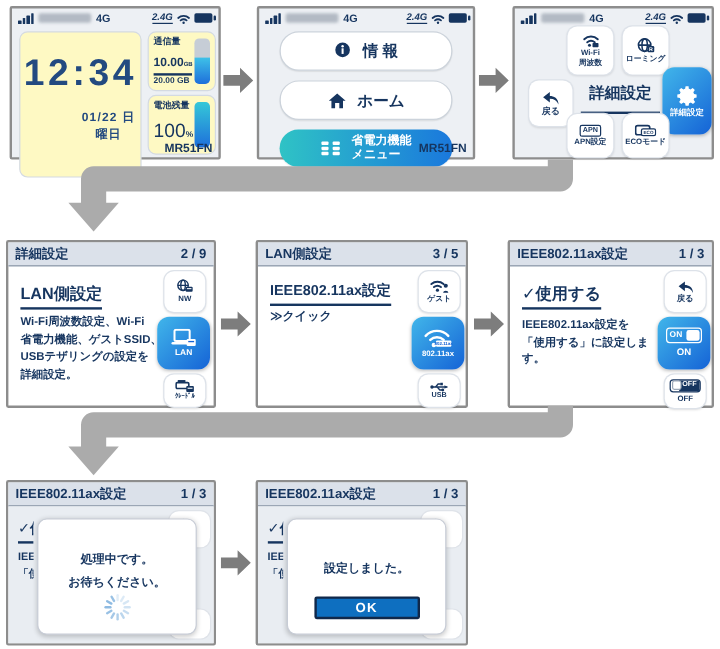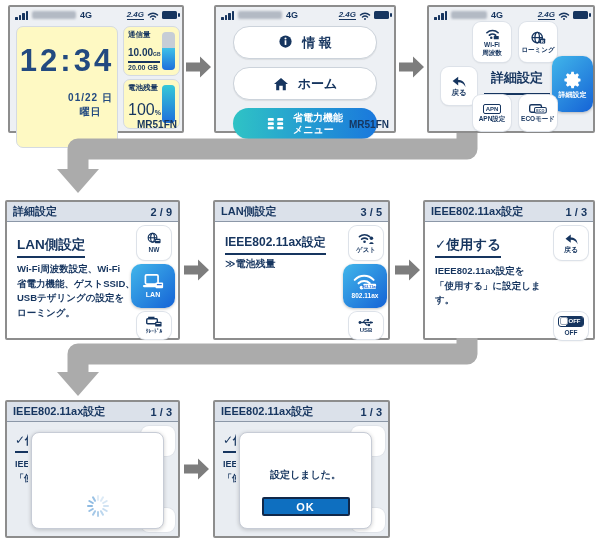--- a/index.html
+++ b/index.html
@@ -244,21 +244,21 @@
   <div class="screen" style="left:5px;top:200px;width:175px;height:140px;">
     <div class="hdr">
         <span>詳細設定</span>
         <span>2 / 9</span>
       </div>
     <div class="heading" style="left:10px;top:34px;font-size:13.5px;">LAN側設定</div>
     <div class="body-text" style="left:10px;top:60px;width:118px;">
       <span>Wi-Fi周波数設定、Wi-Fi</span><br>
       <span>省電力機能、ゲストSSID、</span><br>
       <span>USBテザリングの設定を</span><br>
-      <span>ローミング。</span>
+      <span>詳細設定。</span>
     </div>
     <div class="tile" style="left:130px;top:24px;width:34px;height:34px;">
       <svg width="16" height="13" viewBox="0 0 22 17">
           <g fill="none" stroke="#16355f" stroke-width="1.6">
             <circle cx="9" cy="7.5" r="6"></circle>
             <ellipse cx="9" cy="7.5" rx="2.6" ry="6"></ellipse>
             <line x1="3" y1="7.5" x2="15" y2="7.5"></line>
           </g>
           <rect x="12" y="9" width="8" height="6" rx="1.2" fill="#16355f"></rect>
           <rect x="13.4" y="10.7" width="5.2" height="1.2" fill="#fff"></rect>
@@ -284,21 +284,21 @@
       <span class="lbl" style="font-size:5.5px;">ｸﾚｰﾄﾞﾙ</span>
     </div>
   </div>
 
   <div class="screen" style="left:213px;top:200px;width:177px;height:140px;">
     <div class="hdr">
         <span>LAN側設定</span>
         <span>3 / 5</span>
       </div>
     <div class="heading" style="left:10px;top:32px;font-size:12px;">IEEE802.11ax設定</div>
-    <div style="position:absolute;left:10px;top:55px;font-size:10px;font-weight:bold;color:#16355f;">≫電池残量</div>
+    <div style="position:absolute;left:10px;top:55px;font-size:10px;font-weight:bold;color:#16355f;">≫クイック</div>
     <div class="tile" style="left:134px;top:24px;width:34px;height:34px;">
       <svg width="16" height="13" viewBox="0 0 22 17">
           <g fill="none" stroke="#16355f" stroke-width="2.2" stroke-linecap="round">
             <path d="M2 6 A11 11 0 0 1 16 6"></path>
             <path d="M5 9.5 A6.5 6.5 0 0 1 13 9.5"></path>
           </g>
           <circle cx="9" cy="13" r="1.8" fill="#16355f"></circle>
           <circle cx="18.5" cy="8" r="2.4" fill="#16355f"></circle>
           <path d="M15.5 16 C15.5 12.8 21.5 12.8 21.5 16 Z" fill="#16355f"></path>
         </svg>
@@ -339,20 +339,27 @@
     <div class="body-text" style="left:10px;top:62px;width:116px;">
       <span>IEEE802.11ax設定を</span><br>
       <span>「使用する」に設定します。</span>
     </div>
     <div class="tile" style="left:129px;top:24px;width:34px;height:34px;">
       <svg width="15" height="12" viewBox="0 0 20 16">
           <path d="M18 15 C18 8 13 6 9 6 V2 L2 7.5 L9 13 V9 C13.5 9 16.5 11 18 15 Z" fill="#16355f"></path>
         </svg>
       <span class="lbl" style="font-size:7px;">戻る</span>
     </div>
+    <div class="tile tile-blue" style="left:123px;top:62px;width:44px;height:44px;border-radius:10px;gap:4px;">
+      <span class="tg">
+          <span class="tg-txt">ON</span>
+          <span class="knob" style="right:1px;"></span>
+        </span>
+      <span class="lbl" style="font-size:8px;">ON</span>
+    </div>
     <div class="tile" style="left:129px;top:110px;width:34px;height:28px;gap:2px;">
       <span class="tg tg-off" style="width:26px;height:11px;">
           <span class="seg">OFF</span>
           <span class="knob" style="width:8px;height:8px;"></span>
         </span>
       <span class="lbl" style="font-size:6.5px;">OFF</span>
     </div>
   </div>
 
   <div class="screen" style="left:5px;top:400px;width:175px;height:138px;">
@@ -364,20 +371,24 @@
       <div class="frag">
         <div style="font-size:12px;font-weight:bold;color:#16355f;border-bottom:2px solid #16355f;padding-bottom:2px;white-space:nowrap;">✓使用する</div>
         <div style="font-size:9px;font-weight:bold;color:#16355f;line-height:1.6;margin-top:4px;white-space:nowrap;"><span>IEEE802.11ax設定を</span><br><span>「使用する」に設定します。</span></div>
       </div>
       <div style="position:absolute;right:3px;top:4px;width:34px;height:30px;background:#fff;border-radius:8px;box-shadow:0 0 0 1px #dfe3e9;"><svg width="13" height="10" viewBox="0 0 20 16" style="margin:5px 0 0 6px;">
             <path d="M18 15 C18 8 13 6 9 6 V2 L2 7.5 L9 13 V9 C13.5 9 16.5 11 18 15 Z" fill="#16355f"></path>
           </svg></div>
       <div style="position:absolute;right:3px;bottom:4px;width:34px;height:24px;background:#fff;border-radius:8px;box-shadow:0 0 0 1px #dfe3e9;"></div>
     </div>
     <div class="modal" style="left:24px;top:30px;right:14px;bottom:7px;">
+      <div class="modal-text" style="position:absolute;left:0;right:0;top:24px;">
+        <span>処理中です。</span><br>
+        <span>お待ちください。</span>
+      </div>
       <svg width="24" height="24" viewBox="0 0 24 24" style="position:absolute;left:50%;bottom:10px;transform:translateX(-50%);">
         <g stroke="#8fbbe2" stroke-width="2" stroke-linecap="round">
           <line x1="12" y1="2" x2="12" y2="6" opacity="0.25"></line>
           <line x1="17" y1="3.3" x2="15" y2="6.8" opacity="0.3"></line>
           <line x1="20.7" y1="7" x2="17.2" y2="9" opacity="0.35"></line>
           <line x1="22" y1="12" x2="18" y2="12" opacity="0.4"></line>
           <line x1="20.7" y1="17" x2="17.2" y2="15" opacity="0.5"></line>
           <line x1="17" y1="20.7" x2="15" y2="17.2" opacity="0.6"></line>
           <line x1="12" y1="22" x2="12" y2="18" opacity="0.7"></line>
           <line x1="7" y1="20.7" x2="9" y2="17.2" opacity="0.8"></line>

